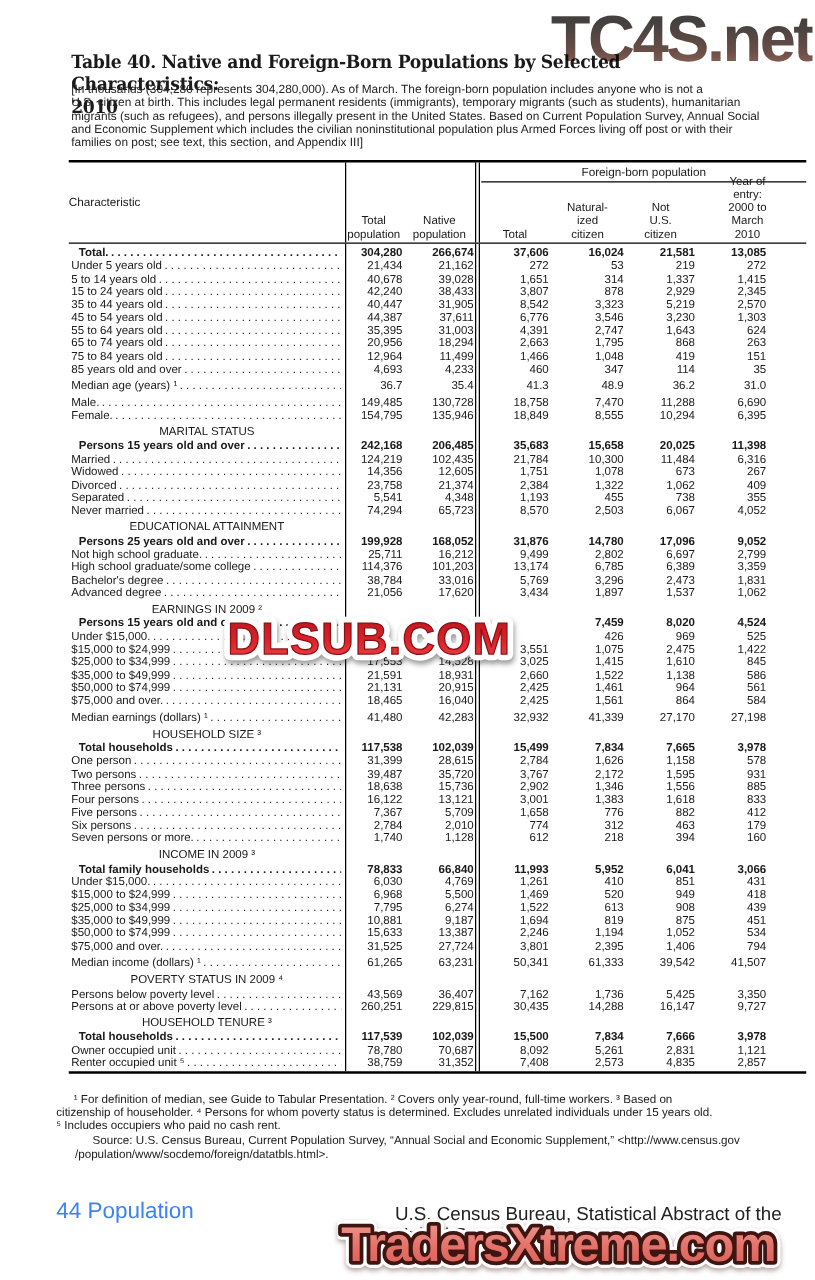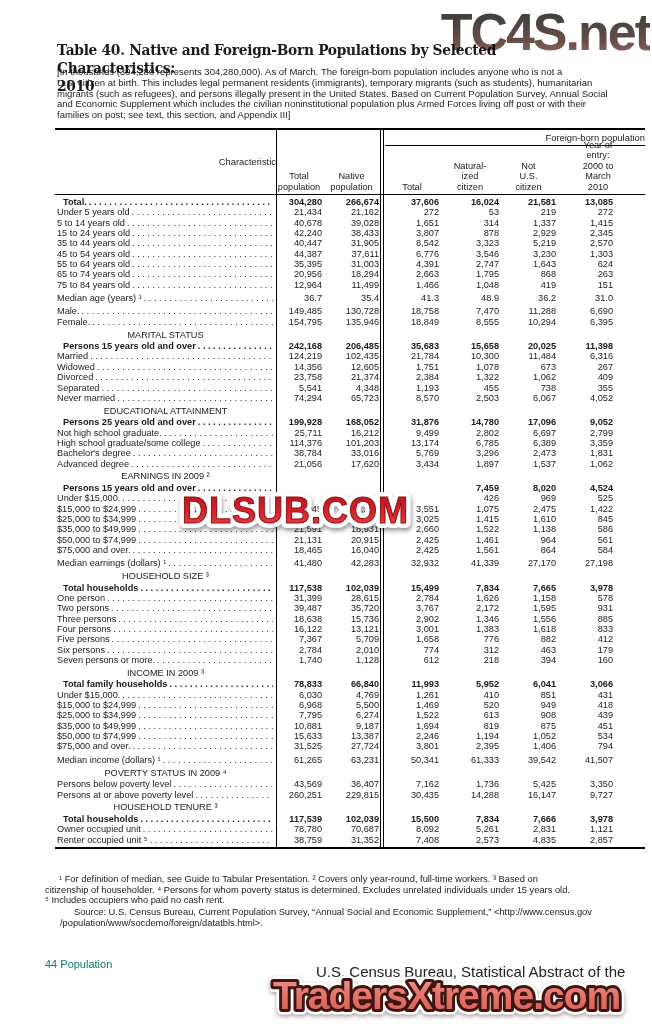--- a/index.html
+++ b/index.html
@@ -7,23 +7,23 @@
        font-family:"Liberation Sans",sans-serif;color:#1a1a1a;}
   .abs{position:absolute;}
   
   #title{left:57px;top:41px;width:545px;font-family:"DejaVu Serif",serif;font-weight:bold;
          font-size:14.5px;line-height:18px;white-space:pre-line;letter-spacing:-.3px;
          transform:scaleX(.95);transform-origin:left top;}
   #note{left:57px;top:67px;width:560px;font-size:9.5px;line-height:10.8px;white-space:pre;color:#222;}
   
   #tablebox{left:55px;top:128px;width:590px;border-top:2px solid #000;border-bottom:2px solid #000;}
   #thead{position:relative;height:64px;border-bottom:1px solid #000;}
-  #spanner{position:absolute;left:330px;right:0;top:2px;text-align:right;font-size:9.4px;
+  #spanner{position:absolute;left:330px;right:0;top:2px;text-align:center;font-size:9.4px;
            padding-bottom:2px;border-bottom:1px solid #000;}
-  #charhead{position:absolute;left:0;width:221px;top:26px;text-align:right;font-size:9.4px;}
+  #charhead{position:absolute;left:0;width:221px;top:26px;text-align:left;font-size:9.4px;}
   .hcell{position:absolute;bottom:2px;text-align:center;font-size:9.2px;line-height:10.4px;
          white-space:pre-line;padding-right:2px;box-sizing:border-box;}
   .h0{left:221px;width:48px;} .h1{left:269px;width:57px;} .h2{left:330px;width:56px;}
   .h3{left:386px;width:60px;} .h4{left:446px;width:57px;} .h5{left:503px;width:82px;}
   
   .vline{position:absolute;top:0;bottom:0;width:1px;background:#000;}
   .v1{left:221px;}
   .vdbl{position:absolute;top:0;bottom:0;left:325px;width:4px;
         border-left:1px solid #000;border-right:1px solid #000;box-sizing:border-box;}
   
@@ -39,21 +39,21 @@
   .cell{text-align:right;padding-right:2px;box-sizing:border-box;white-space:nowrap;}
   .c0{width:48px;} .c1{width:57px;} .c2{width:60px;} .c3{width:60px;} .c4{width:57px;} .c5{width:57px;}
   .fill{width:30px;}
   .sect{width:221px;text-align:center;font-size:9.2px;height:10px;line-height:10px;
         margin:2.5px 0 1.5px 0;}
   
   #fnotes{left:45px;top:874px;width:575px;font-size:9.3px;line-height:10.7px;
           white-space:pre-line;text-indent:14px;}
   #source{left:40px;top:907px;width:575px;font-size:9.3px;line-height:10.7px;
           white-space:pre-line;text-indent:14px;margin-left:20px;}
-  #pagefoot{left:45px;top:958px;font-size:11px;color:#0f766e;}
+  #pagefoot{left:45px;top:958px;font-size:18px;color:#3b82f6;}
   #censusline{left:316px;top:963px;font-size:15px;color:#222;}
   
   #wm-top{right:2px;top:2px;font-size:52px;font-weight:bold;letter-spacing:-2px;
           font-family:"Liberation Sans",sans-serif;
           background:linear-gradient(#343130 25%,#5d4038 65%,#a06a5b 100%);
           -webkit-background-clip:text;background-clip:text;color:transparent;
           mix-blend-mode:multiply;opacity:.93;z-index:6;}
   #wm-mid{left:176px;top:485px;z-index:9;}
   #wm-bot{left:270px;top:969px;z-index:9;}
   svg text{font-family:"Liberation Sans",sans-serif;font-weight:bold;}
@@ -205,20 +205,33 @@
           <span class="dots"></span>
         </span>
         <span class="cell c0">12,964</span>
         <span class="cell c1">11,499</span>
         <span class="cell c2">1,466</span>
         <span class="cell c3">1,048</span>
         <span class="cell c4">419</span>
         <span class="cell c5">151</span>
         <span class="fill"></span>
       </div>
+      <div class="trow">
+        <span class="lbl">
+          <span class="lt">85 years old and over</span>
+          <span class="dots"></span>
+        </span>
+        <span class="cell c0">4,693</span>
+        <span class="cell c1">4,233</span>
+        <span class="cell c2">460</span>
+        <span class="cell c3">347</span>
+        <span class="cell c4">114</span>
+        <span class="cell c5">35</span>
+        <span class="fill"></span>
+      </div>
       <div class="trow gap">
         <span class="lbl">
           <span class="lt">Median age (years) ¹</span>
           <span class="dots"></span>
         </span>
         <span class="cell c0">36.7</span>
         <span class="cell c1">35.4</span>
         <span class="cell c2">41.3</span>
         <span class="cell c3">48.9</span>
         <span class="cell c4">36.2</span>

